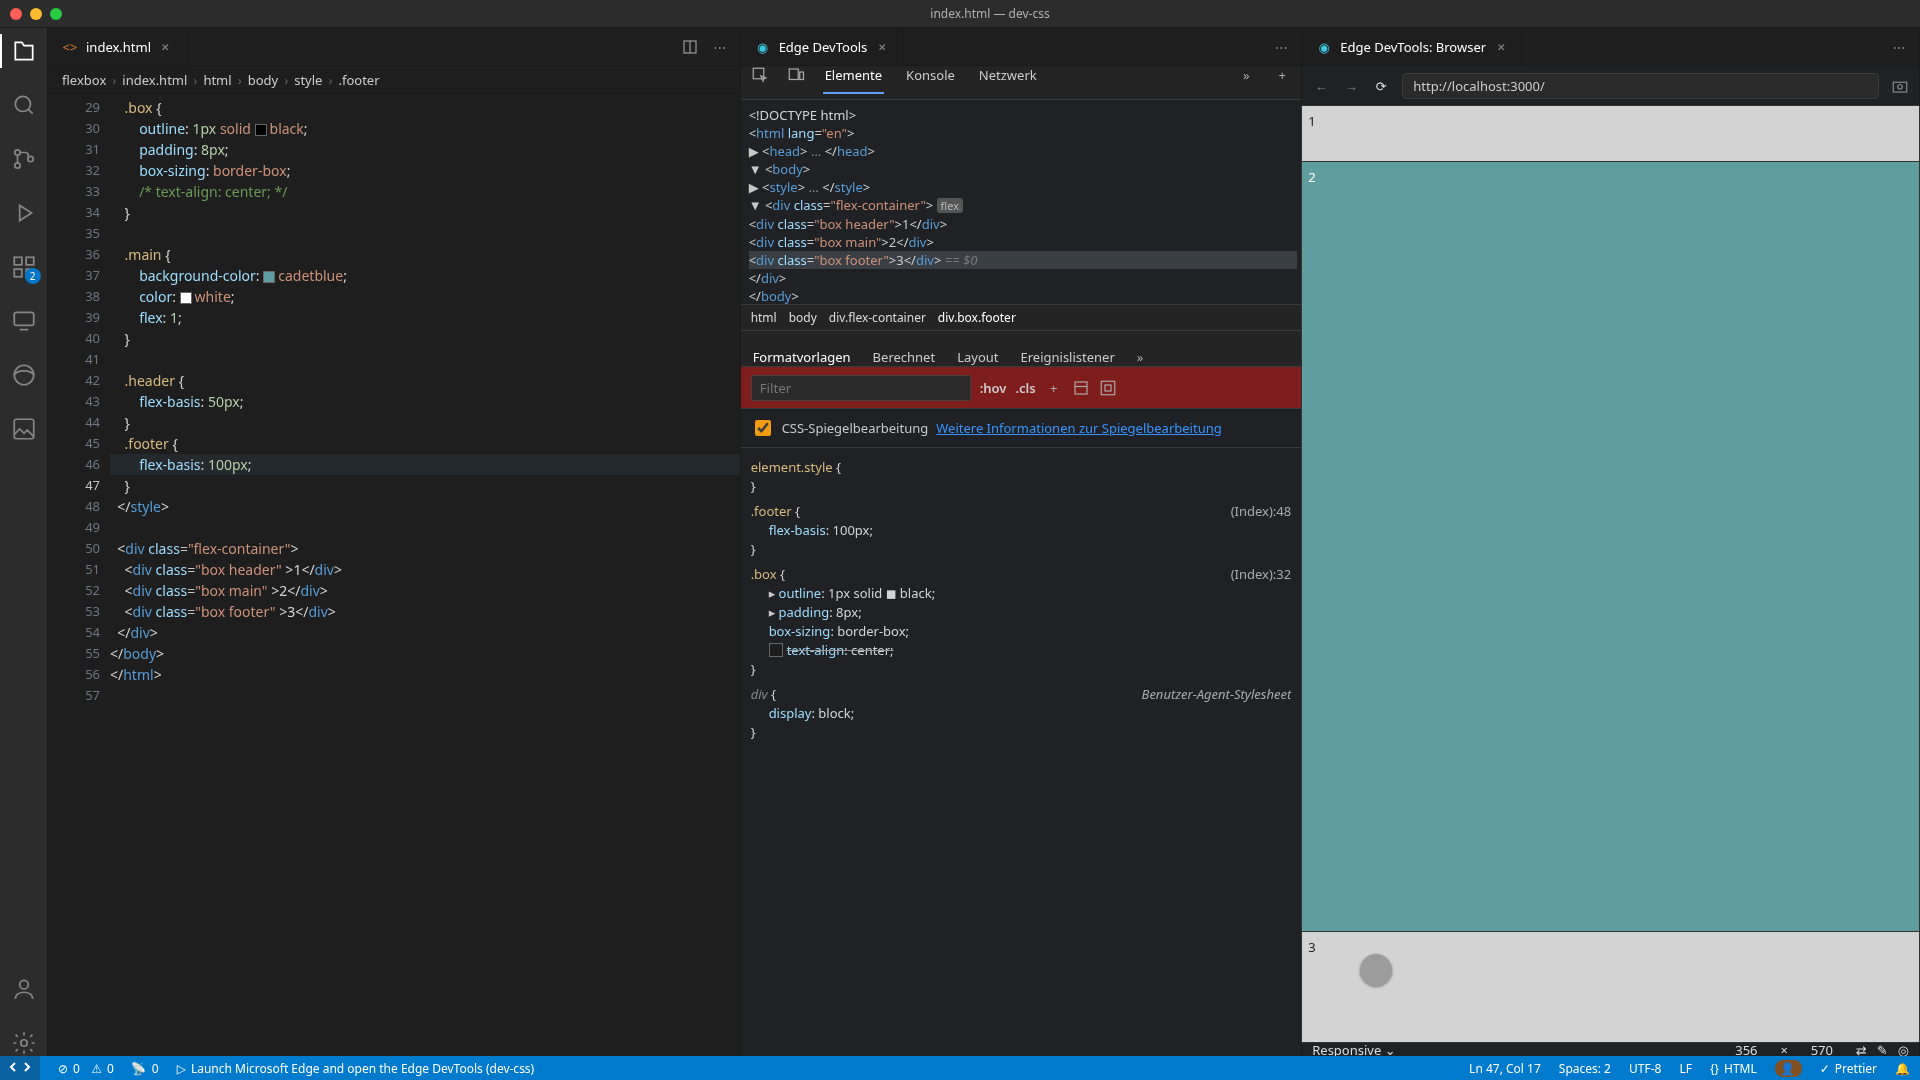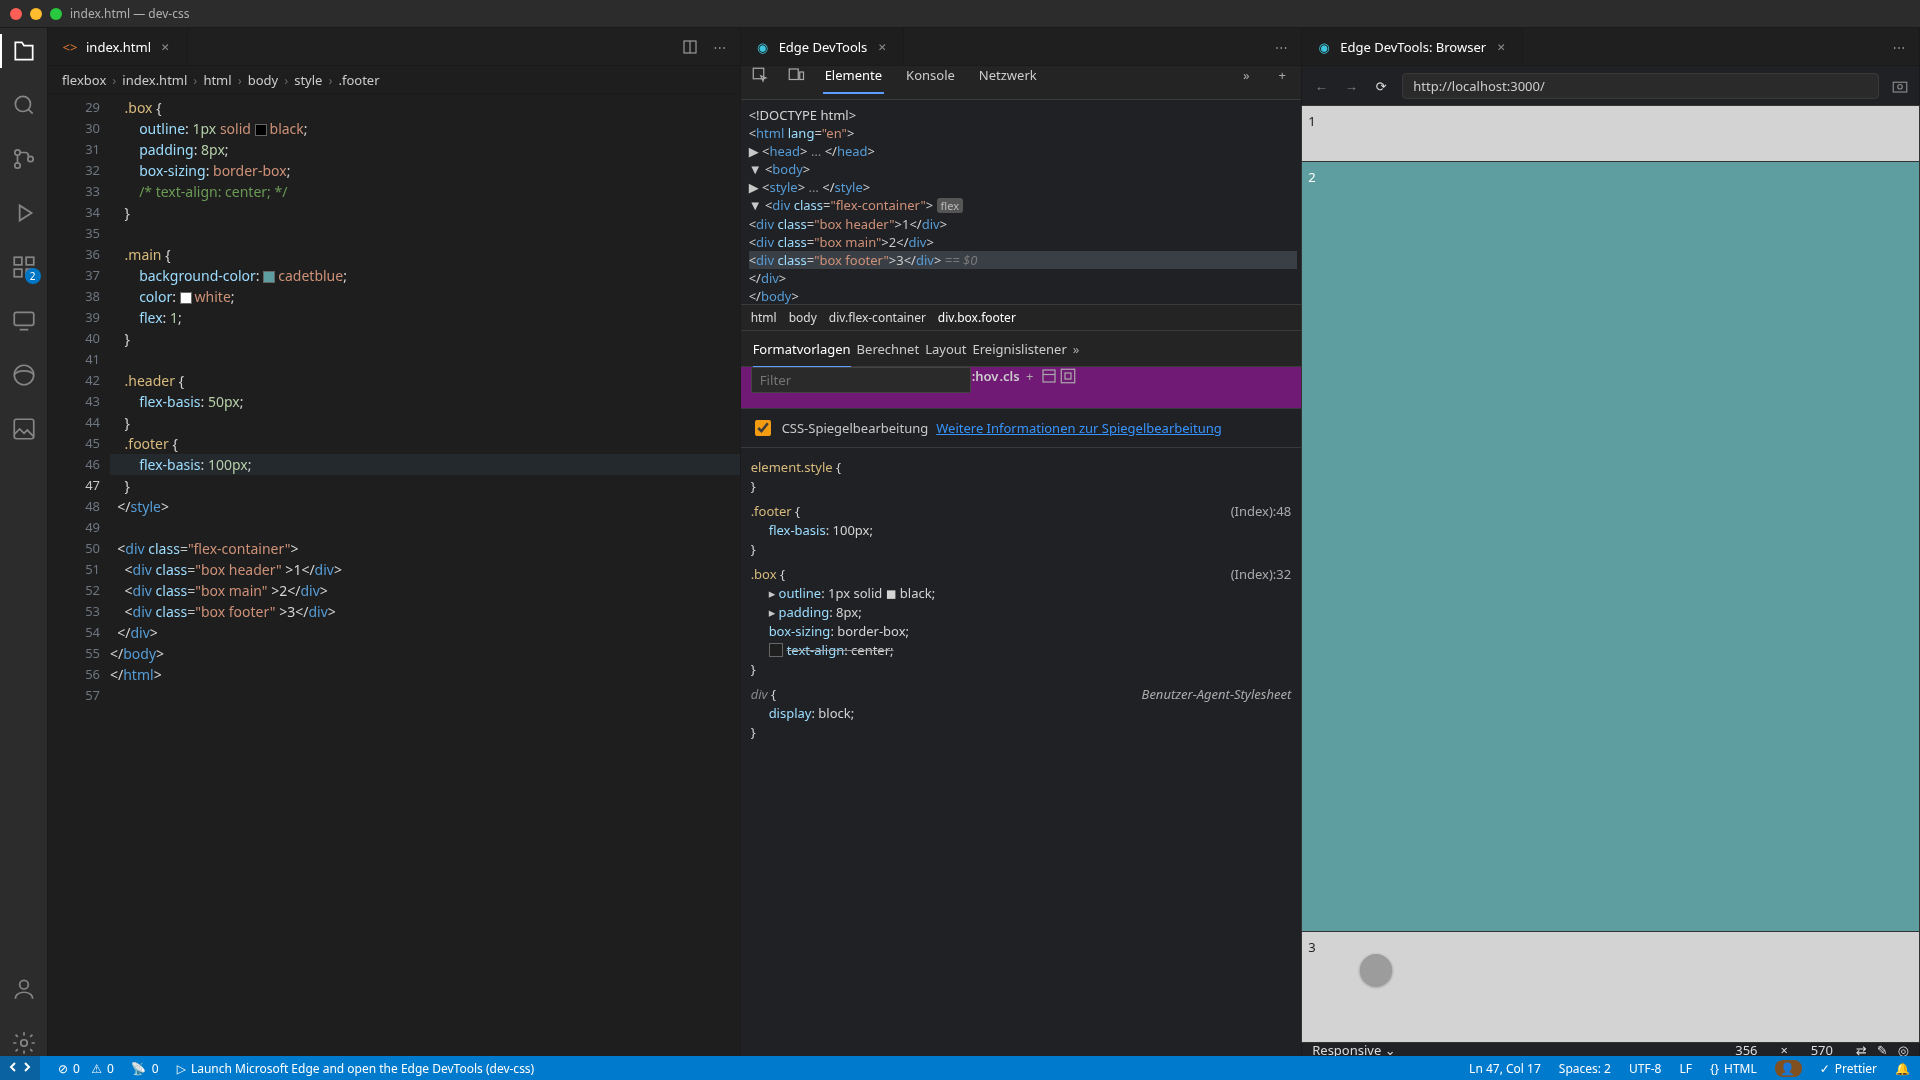--- a/index.html
+++ b/index.html
@@ -11,21 +11,21 @@
   --cadet:#5f9ea0;--link:#3794ff;--white:#d4d4d4;
 }
 *{box-sizing:border-box;font-family:"SF Pro","Segoe UI",system-ui,sans-serif}
 html,body{margin:0;height:100%;background:#0e0e0e;color:var(--text);font-size:13px;overflow:hidden}
 .mono{font-family:ui-monospace,Menlo,Consolas,monospace}
 .window{display:flex;flex-direction:column;height:100%}
 .titlebar{height:28px;background:#2c2c2c;display:flex;align-items:center;padding:0 10px;gap:8px;color:#ddd;border-bottom:1px solid var(--border)}
 .traffic{display:flex;gap:8px}
 .dot{width:12px;height:12px;border-radius:50%}
 .dot.r{background:#ff5f57}.dot.y{background:#febc2e}.dot.g{background:#28c840}
-.titlebar .title{flex:1;font-size:12px;color:#b0b0b0}
+.titlebar .title{flex:1;text-align:center;font-size:12px;color:#b0b0b0}
 .main-area{flex:1;display:flex;min-height:0}
 .activity{width:48px;background:#2c2c2c;border-right:1px solid var(--border);display:flex;flex-direction:column;align-items:center;padding-top:10px;gap:28px}
 .activity .sp{flex:1}
 .aicon{width:26px;height:26px;display:flex;align-items:center;justify-content:center;color:#858585;position:relative}
 .aicon.active{color:#fff}
 .aicon.active::before{content:"";position:absolute;left:-11px;top:-4px;bottom:-4px;width:2px;background:#fff}
 .badge{position:absolute;bottom:-4px;right:-4px;background:#0076c6;color:#fff;font-size:10px;border-radius:8px;min-width:16px;height:16px;display:flex;align-items:center;justify-content:center;padding:0 3px}
 svg{width:100%;height:100%}
 .editor-group{flex:1;min-width:0;display:flex}
 .col{display:flex;flex-direction:column;min-width:0;min-height:0;border-right:1px solid var(--border)}
@@ -53,23 +53,23 @@
 .dt-toolbar{height:34px;background:#242424;display:flex;align-items:flex-start;gap:18px;padding:0 10px;border-bottom:1px solid var(--line)}
 .dt-tool-ico{width:18px;height:18px;color:#aaa;display:flex;align-items:center;justify-content:center}
 .dt-tabs{display:flex;gap:20px;color:#ccc}
 .dt-tab{padding:0 2px}
 .dt-tab.active{color:#fff;border-bottom:2px solid #5c9eff;padding-bottom:8px;margin-bottom:-9px}
 .dt-dom{flex:0 0 205px;overflow:hidden;padding:6px 4px 4px 8px;background:#202124;font-size:13px;line-height:18px;border-bottom:1px solid var(--line);position:relative}
 .dt-dom .hl{background:#3a3f46}
 .domline{white-space:nowrap}
 .dt-crumb{height:26px;background:#242424;border-bottom:1px solid var(--line);display:flex;align-items:center;gap:12px;padding:0 10px;font-size:12px;color:#ddd}
 .dt-crumb .sel{color:#fff}
-.dt-subtabs{height:36px;background:#242424;border-bottom:1px solid var(--line);display:flex;align-items:center;gap:6px;padding:0 12px;color:#ccc}
+.dt-subtabs{height:36px;background:#242424;border-bottom:1px solid var(--line);display:flex;align-items:flex-end;gap:22px;padding:0 12px;color:#ccc}
 .dt-subtab.active{color:#fff;border-bottom:2px solid #5c9eff;padding-bottom:8px;margin-bottom:-10px}
-.dt-filterbar{height:42px;display:flex;align-items:flex-start;gap:1px;padding:0 10px;border-bottom:1px solid var(--line);background:#701a75}
+.dt-filterbar{height:42px;display:flex;align-items:center;gap:9px;padding:0 10px;border-bottom:1px solid var(--line);background:#7f1d1d}
 .dt-filterbar input{flex:0 0 220px;height:26px;background:#2a2a2a;border:1px solid #444;border-radius:2px;color:#ccc;padding:0 8px}
 .dt-filterbar .btn{color:#ccc;font-weight:600}
 .dt-mirror{display:flex;align-items:center;gap:8px;padding:8px 10px;border-bottom:1px solid var(--line);background:#202124}
 .dt-mirror input[type=checkbox]{width:16px;height:16px;accent-color:#f39c12}
 .dt-rules{flex:1;overflow:auto;padding:4px 10px 10px 10px;background:#202124;font-size:13px;line-height:19px}
 .rule{margin:6px 0}
 .rule-head{display:flex;justify-content:space-between}
 .rule .srclink{color:#aaa;}
 .rule .decl{padding-left:18px}
 .strik{text-decoration:line-through;color:#999}

